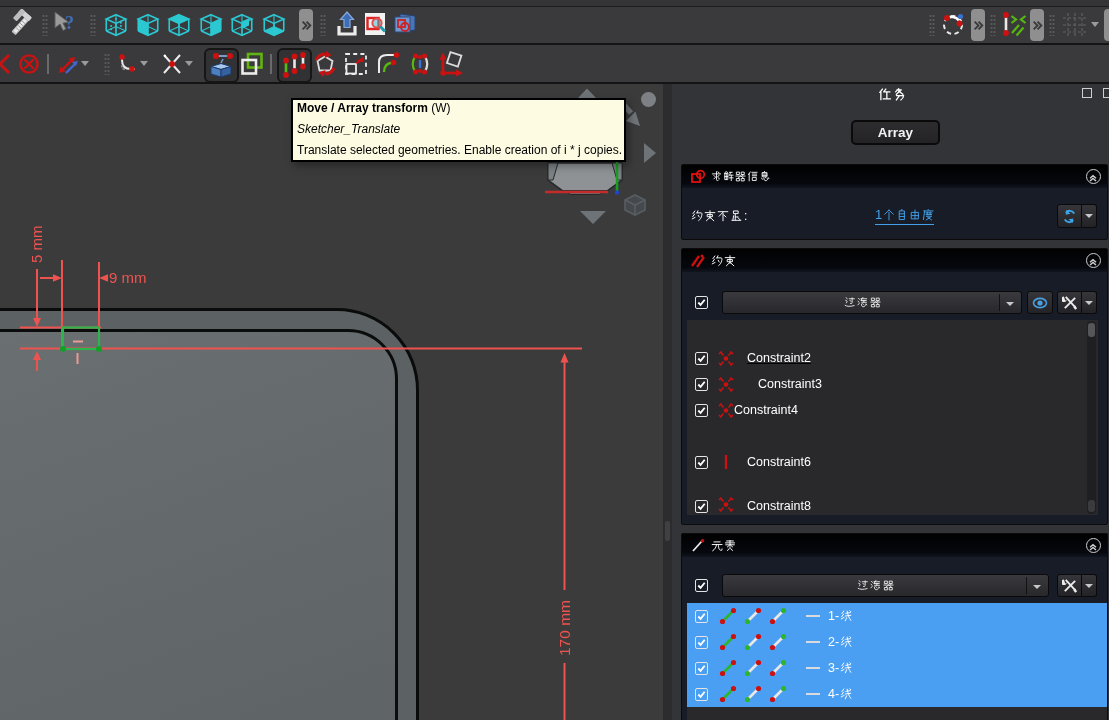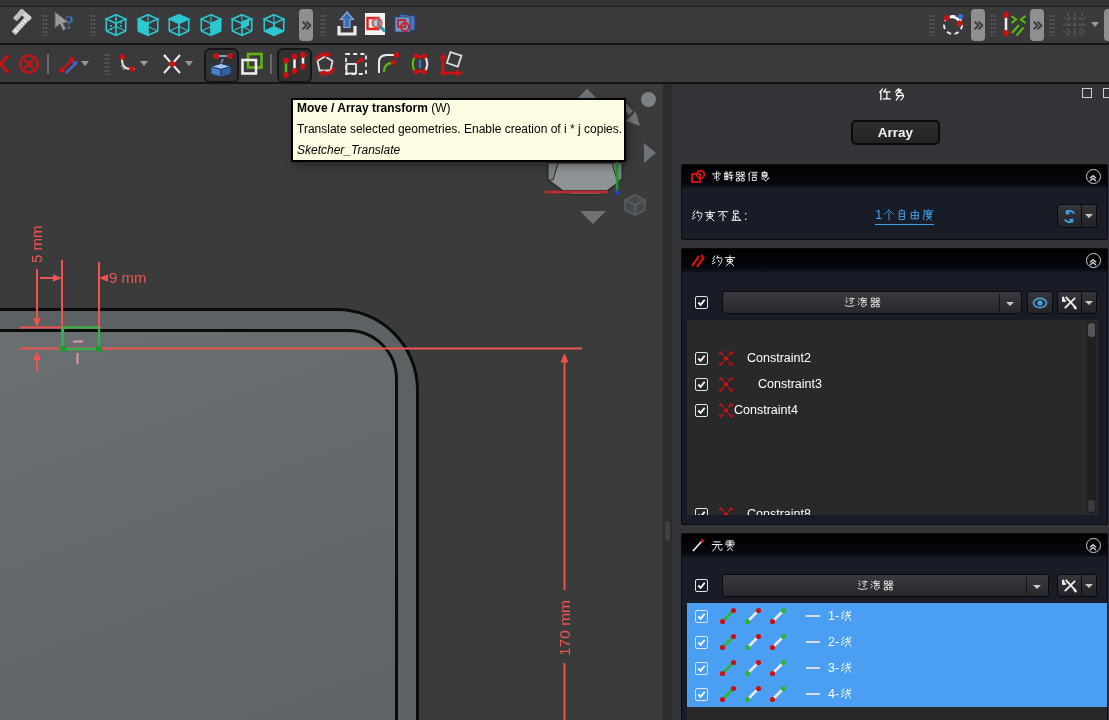--- a/index.html
+++ b/index.html
@@ -433,22 +433,22 @@
       <text x="569.5" y="572" font-size="15.5" transform="rotate(-90 569.5 572)">170 mm</text>
     </g>
     <rect x="63" y="243.5" width="36" height="21.5" fill="none" stroke="#2eb44c" stroke-width="2.2"></rect>
     <circle cx="63" cy="265" r="3" fill="#12a02a"></circle>
     <circle cx="99" cy="265" r="3" fill="#12a02a"></circle>
     <line x1="73" y1="257.5" x2="83" y2="257.5" stroke="#e89a96" stroke-width="2"></line>
     <line x1="77.5" y1="269" x2="77.5" y2="280" stroke="#e89a96" stroke-width="2"></line>
   </svg>
   <div class="abs" id="tip">
     <div style="margin-top:-2px"><b>Move / Array transform</b> (W)</div>
+    <div style="font-style:italic">Sketcher_Translate</div>
     <div>Translate selected geometries. Enable creation of i * j copies.</div>
-    <div style="font-style:italic">Sketcher_Translate</div>
   </div>
 </div>
 
 <div class="abs" id="split">
     <div style="position:absolute;left:2px;top:437px;width:5px;height:20px;background:#404043;border-radius:2px;"></div>
   </div>
 <div class="abs" id="panel">
 
   <div class="abs" style="left:206px;top:4px;color:#fff;display:flex;gap:2px">
     <svg class="cjk" width="13" height="13" viewBox="0 0 100 100">
@@ -594,21 +594,21 @@
       <div class="sqbtn" style="width:15px;height:23px;border-radius:0 3px 3px 0;border-left:none;">
         <div style="width:0;height:0;border-left:4px solid transparent;border-right:4px solid transparent;border-top:4px solid #c8c8c8"></div>
       </div>
     </div>
     <div class="lst" style="left:5px;top:71px;width:411px;height:195px;overflow:hidden;">
       <div class="abs" style="right:2px;top:1px;width:9px;height:193px;background:#1f1f22;border-radius:4px;">
         <div style="position:absolute;left:1px;top:2px;width:7px;height:14px;background:#55555a;border-radius:3px;"></div>
         <div style="position:absolute;left:1px;bottom:2px;width:7px;height:12px;background:#3a3a3f;border-radius:3px;"></div>
       </div>
 
-<div class="row" style="top:25px;">
+<div class="row" style="top:25px;text-decoration:underline;">
           <div class="cb" style="margin-left:8px">
             <svg width="11" height="11" viewBox="0 0 12 12" fill="none" stroke="#fff" stroke-width="2">
               <path d="M2.5,6 L5,8.5 L9.5,3"></path>
             </svg>
           </div>
           <span style="width:16px;margin-left:10px;display:flex">
             <svg width="17" height="17" viewBox="0 0 16 16">
               <g stroke="#cc1111" stroke-width="1.5" fill="none">
                 <path d="M2.5,1.5 L5.5,5"></path>
                 <path d="M13.5,1.5 L10.5,5"></path>
@@ -654,21 +654,34 @@
                 <path d="M13.5,1.5 L10.5,5"></path>
                 <path d="M2.5,14.5 L5.5,11"></path>
                 <path d="M13.5,14.5 L10.5,11"></path>
                 <path d="M1,3.5 L3.5,1 M12.5,1 L15,3.5 M1,12.5 L3.5,15 M12.5,15 L15,12.5"></path>
               </g>
               <circle cx="8" cy="8" r="2.3" fill="#cc1111"></circle>
             </svg>
           </span>
           <span class="rowtxt" style="">Constraint4</span>
         </div>
-<div class="row" style="top:181px;">
+<div class="row" style="top:129px;">
+          <div class="cb" style="margin-left:8px">
+            <svg width="11" height="11" viewBox="0 0 12 12" fill="none" stroke="#fff" stroke-width="2">
+              <path d="M2.5,6 L5,8.5 L9.5,3"></path>
+            </svg>
+          </div>
+          <span style="width:16px;margin-left:10px;display:flex">
+            <svg width="16" height="16" viewBox="0 0 16 16">
+              <line x1="8" y1="1" x2="8" y2="15" stroke="#cc1111" stroke-width="2.4"></line>
+            </svg>
+          </span>
+          <span class="rowtxt" style="margin-left:13px">Constraint6</span>
+        </div>
+<div class="row" style="top:167px;align-items:flex-end;">
           <div class="cb" style="margin-left:8px">
             <svg width="11" height="11" viewBox="0 0 12 12" fill="none" stroke="#fff" stroke-width="2">
               <path d="M2.5,6 L5,8.5 L9.5,3"></path>
             </svg>
           </div>
           <span style="width:16px;margin-left:10px;display:flex">
             <svg width="17" height="17" viewBox="0 0 16 16">
               <g stroke="#cc1111" stroke-width="1.5" fill="none">
                 <path d="M2.5,1.5 L5.5,5"></path>
                 <path d="M13.5,1.5 L10.5,5"></path>

